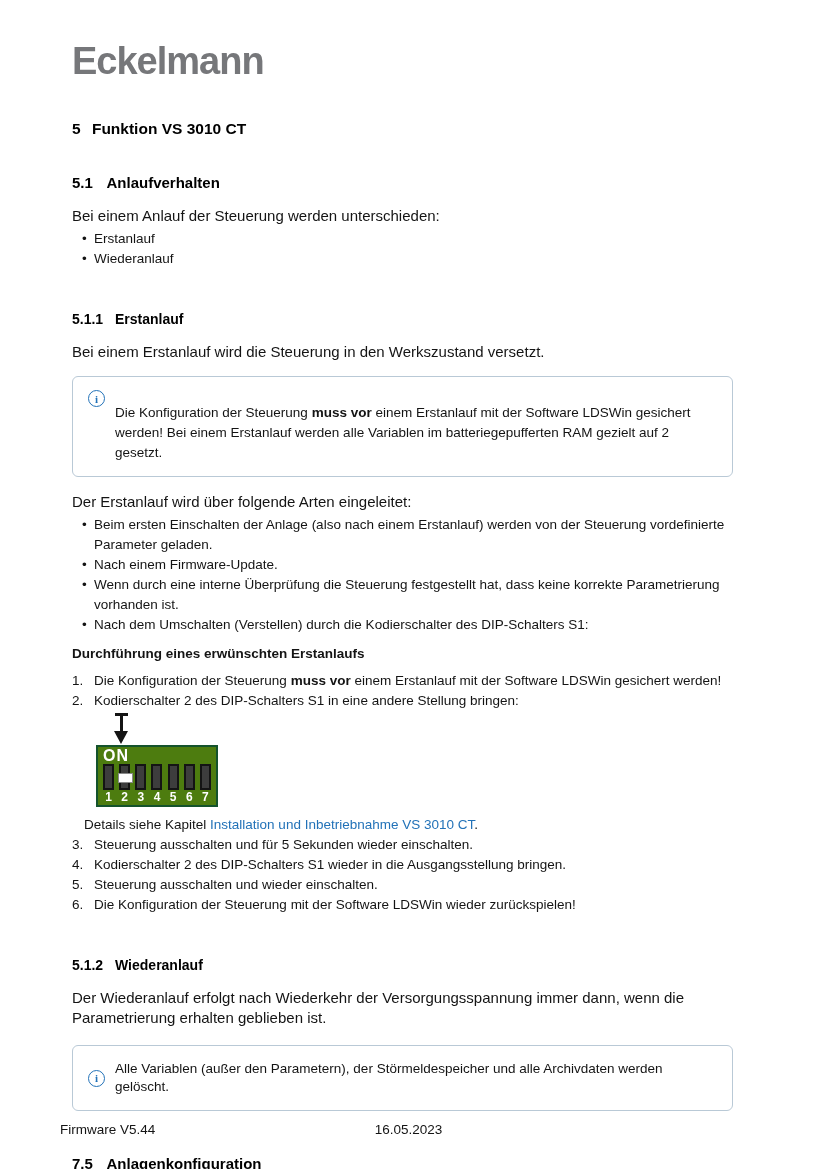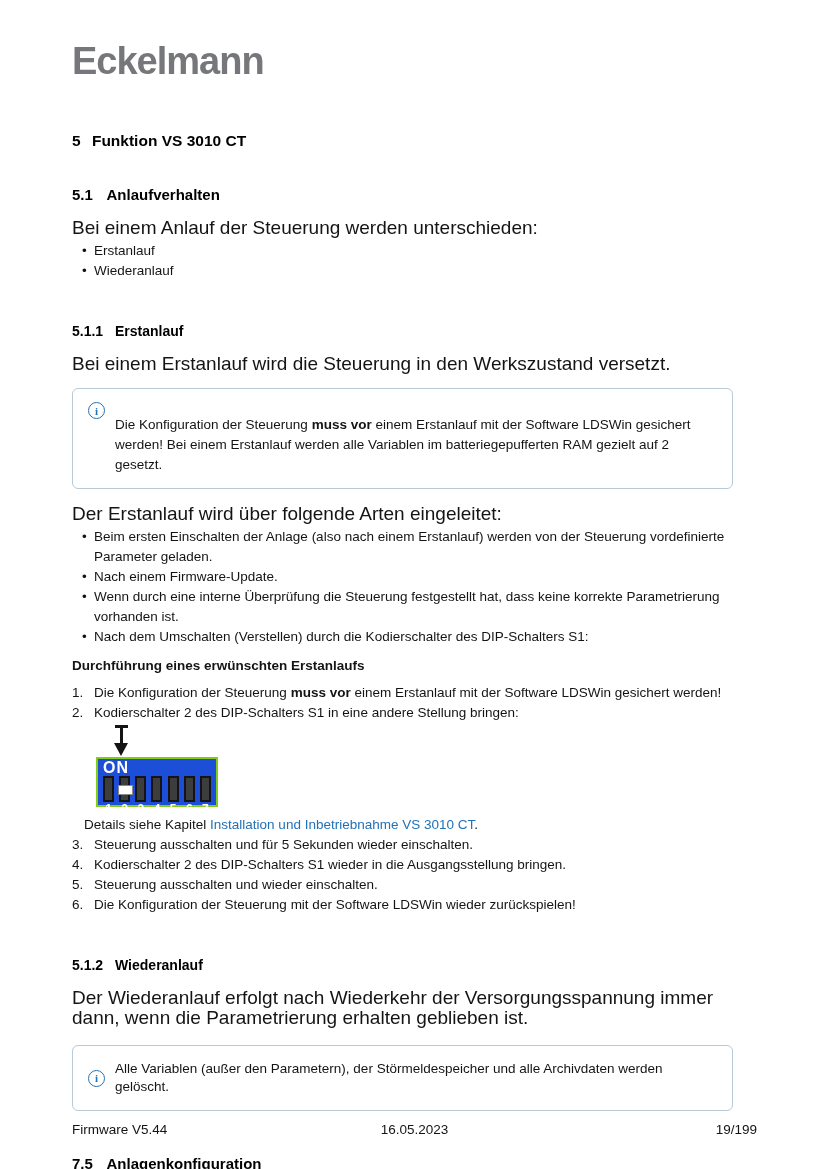--- a/index.html
+++ b/index.html
@@ -10,27 +10,27 @@
     font-family:"Liberation Sans", sans-serif;
     color:#141414;
     box-sizing:border-box;
     padding:42px 94px 0 72px;
     overflow:hidden;
   }
   .logo {
     font-size:38px; font-weight:700; color:#76777a;
     letter-spacing:-1px; line-height:1;
   }
-  h1 { font-size:15.5px; font-weight:700; margin:52px 0 0 0; color:#000; }
+  h1 { font-size:15.5px; font-weight:700; margin:40px 0 0 0; color:#000; }
   h1 .hnum { margin-right:7px; }
   h2 { font-size:15px; font-weight:700; margin:36px 0 0 0; color:#000; }
   h2 .hnum { margin-right:10px;text-align:right; }
   h3 { font-size:14px; font-weight:700; margin:42px 0 0 0; color:#000; }
   h3 .hnum { margin-right:8px; }
-  p.body { font-size:19px; line-height:20px; margin:15px 0 0 0; }
+  p.body { font-size:15px; line-height:20px; margin:15px 0 0 0; }
   .bullets { list-style:none; margin:3px 0 0 0; padding:0; }
   .bullets li {
     position:relative; padding-left:22px;
     font-size:13.5px; line-height:20px;
   }
   .bullets li::before {
     content:"\2022"; position:absolute; left:10px; top:0;
   }
   .bold-para { font-size:13.5px; font-weight:700; line-height:20px; margin:9px 0 0 0; }
   .steps { margin:7px 0 0 0; }
@@ -68,22 +68,22 @@
     position:absolute; left:24px; top:0; width:3px; height:20px; background:#141414;
   }
   .arrow-head {
     position:absolute; left:18px; top:18px;
     width:0; height:0;
     border-left:7.5px solid transparent;
     border-right:7.5px solid transparent;
     border-top:13px solid #141414;
   }
   .dip-box {
-    width:122px; height:50px; background:#1d4ed8;
-    border:2px solid #84cc16; box-sizing:border-box;
+    width:122px; height:62px; background:#4d7c0f;
+    border:2px solid #14532d; box-sizing:border-box;
     position:relative;
   }
   .dip-on {
     color:#fff; font-weight:700; font-size:16px; line-height:16px;
     margin:1px 0 0 5px; letter-spacing:1px;
   }
   .dip-slots {
     position:absolute; left:0; top:17px; width:100%;
     display:flex; justify-content:space-between; box-sizing:border-box;
     padding:0 5px;
@@ -100,21 +100,21 @@
   .dip-numbers {
     position:absolute; left:0; top:43px; width:100%;
     display:flex; justify-content:space-between; box-sizing:border-box;
     padding:0 5px;
   }
   .dip-numbers span {
     width:11px; text-align:center;
     color:#fff; font-weight:700; font-size:12px;
   }
   .footer {
-    position:absolute; left:72px; right:70px; bottom:32px;
+    position:absolute; left:60px; right:70px; bottom:32px;
     display:grid; grid-template-columns:1fr auto 1fr;
     font-size:13.5px;
   }
   .footer .f-center { }
   .footer .f-right { text-align:right; }
 </style>
 </head>
 <body>
 
 <div class="page">
@@ -235,16 +235,15 @@
 
   <h2 style="margin-top:44px;">
     <span class="hnum">7.5</span>
     <span>Anlagenkonfiguration</span>
   </h2>
   <p class="body" style="margin-top:18px;"></p>
 
   <div class="footer">
     <span class="f-left">Firmware V5.44</span>
     <span class="f-center">16.05.2023</span>
-    <span class="f-right">19/199</span>
   </div>
 
 </div>
 
 </body></html>

